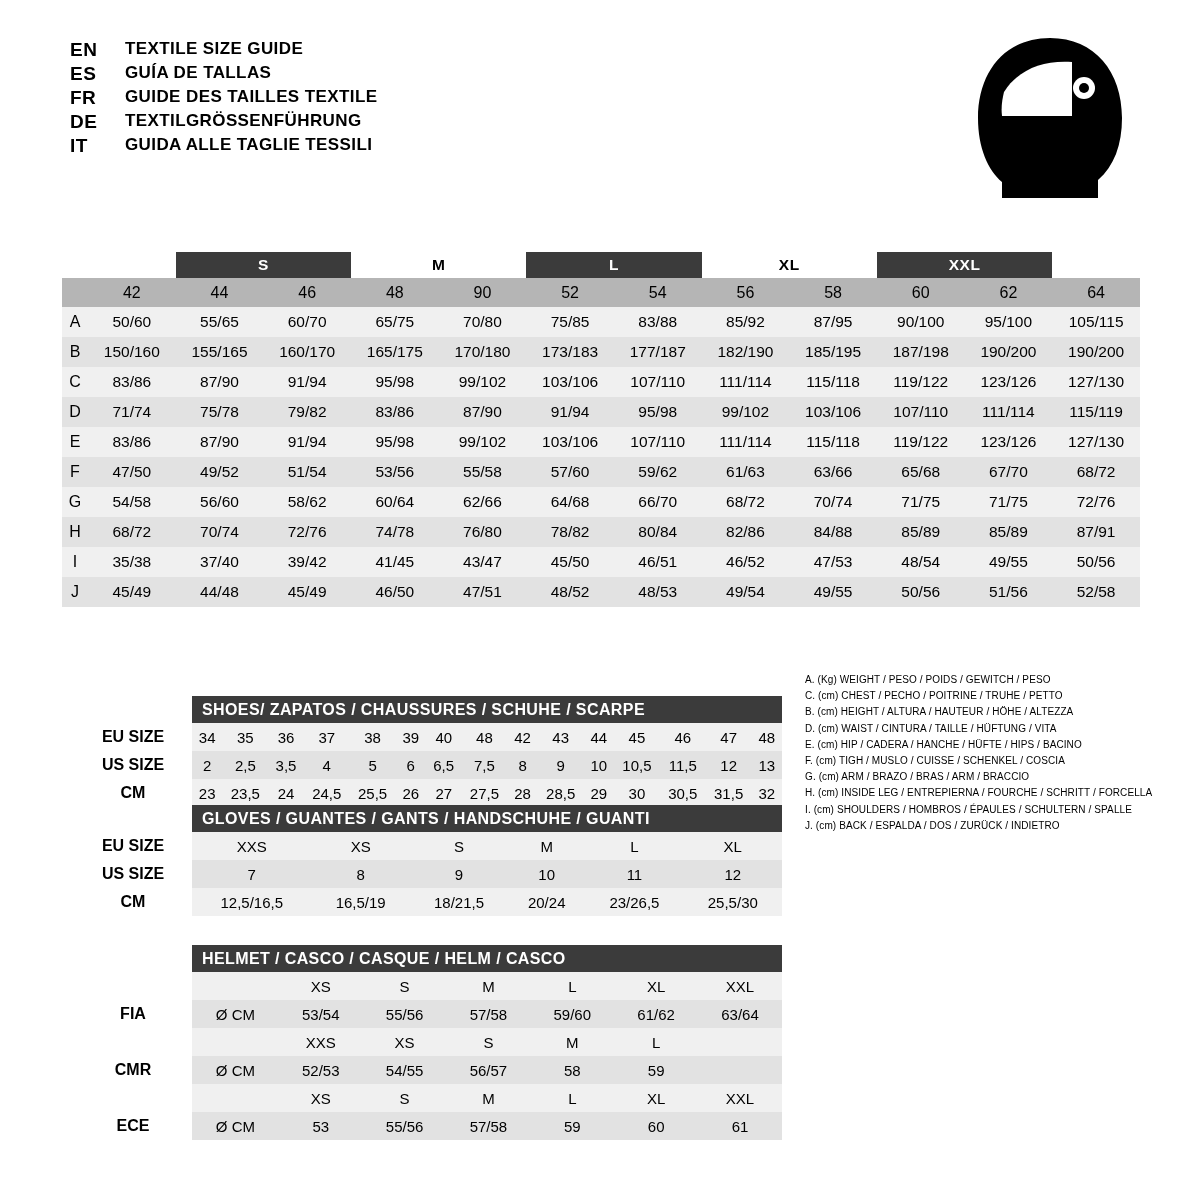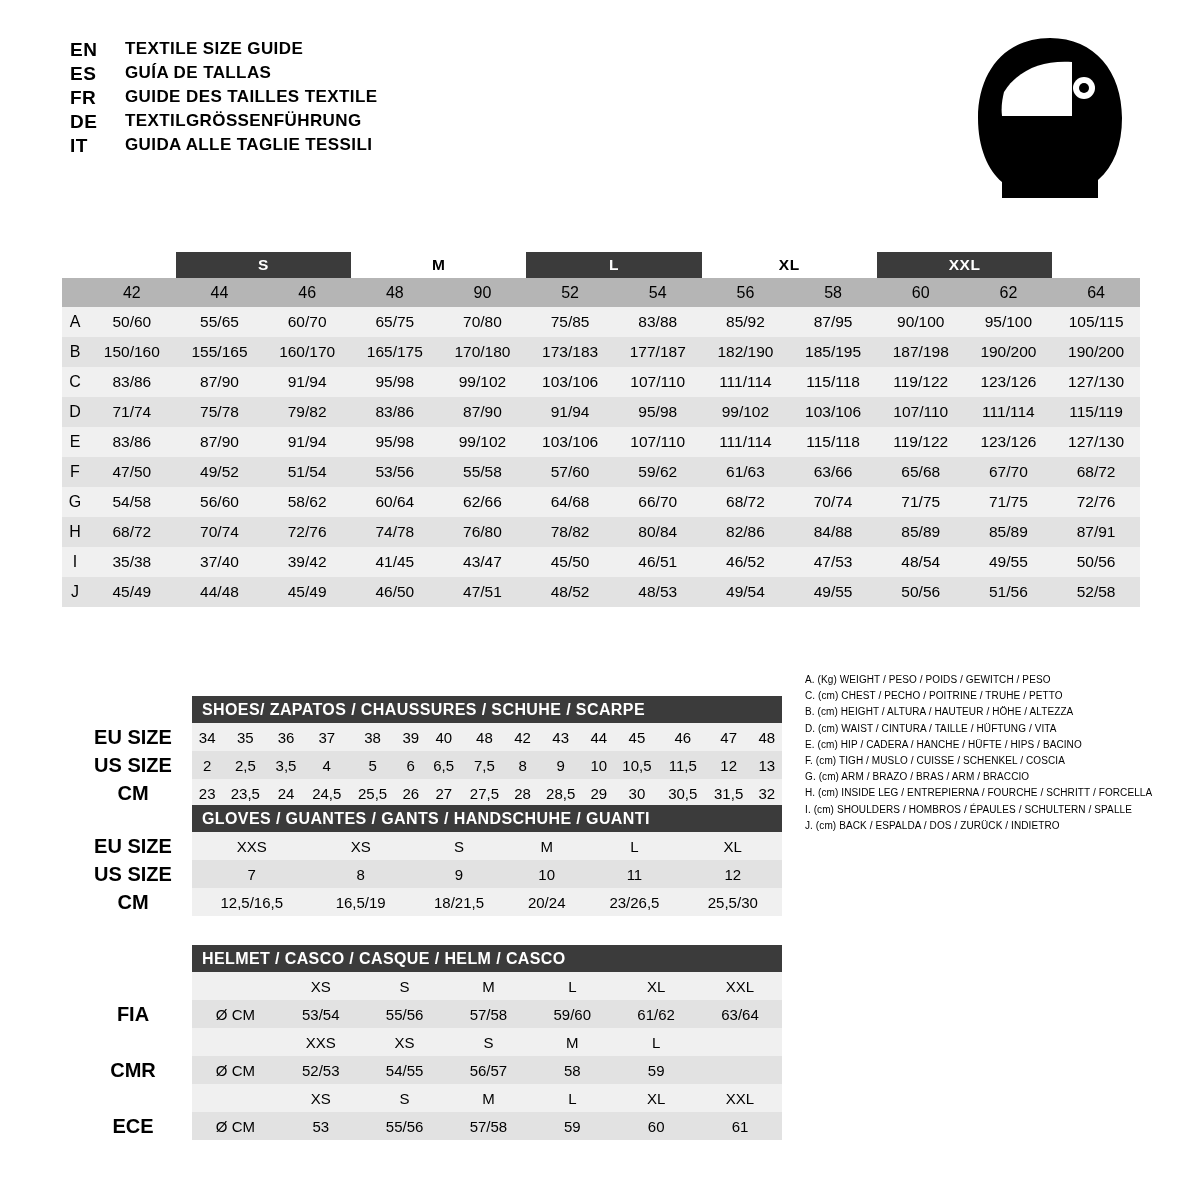--- a/index.html
+++ b/index.html
@@ -116,21 +116,21 @@
     font-weight: bold;
     text-align: left;
     padding-left: 10px;
     font-size: 16px;
     letter-spacing: 0.4px;
     height: 27px;
   }
   .rowlabel {
     text-align: right;
     font-weight: bold;
-    font-size: 20px;
+    font-size: 16px;
     padding-left: 6px !important;
     background: #ffffff !important;
     width: 110px;
   }
   .band-light td { background: #f0f0f0; }
   .band-mid td { background: #e2e2e2; }
 
   
   .legend {
     position: absolute;

